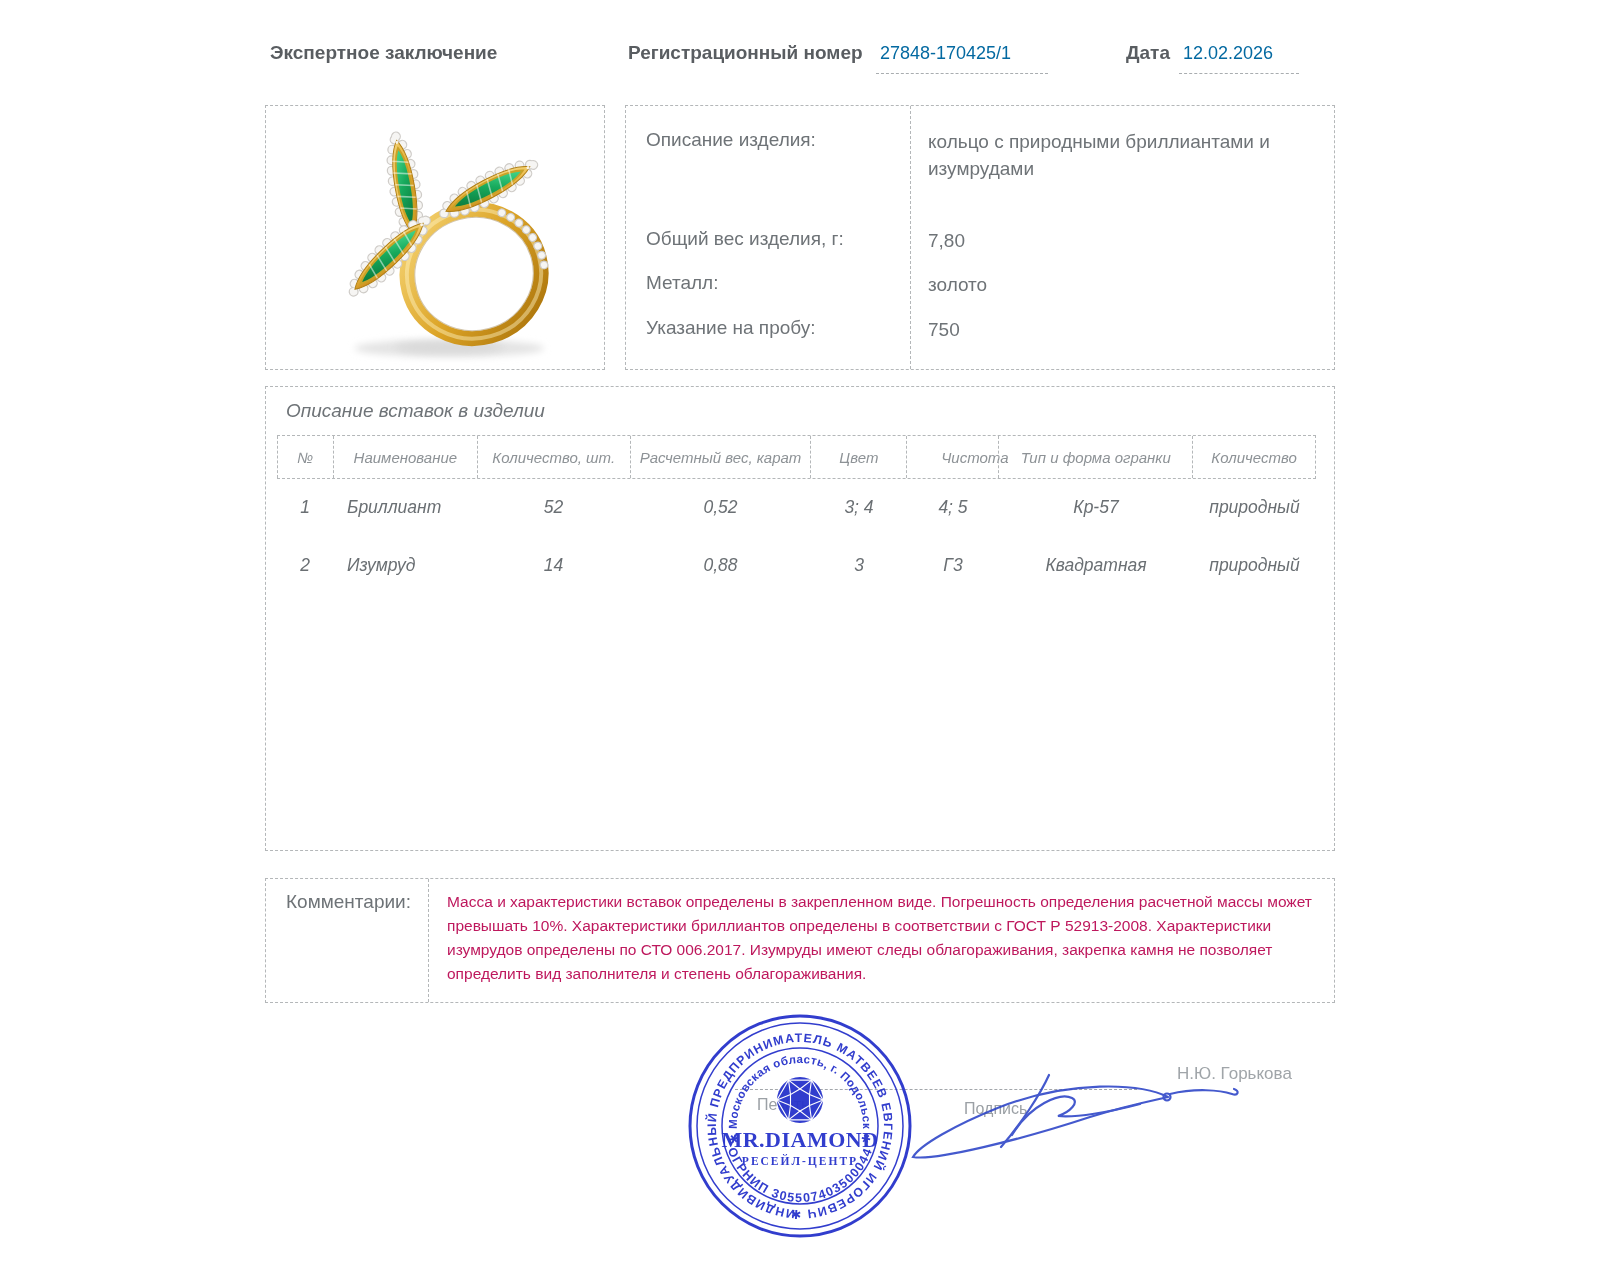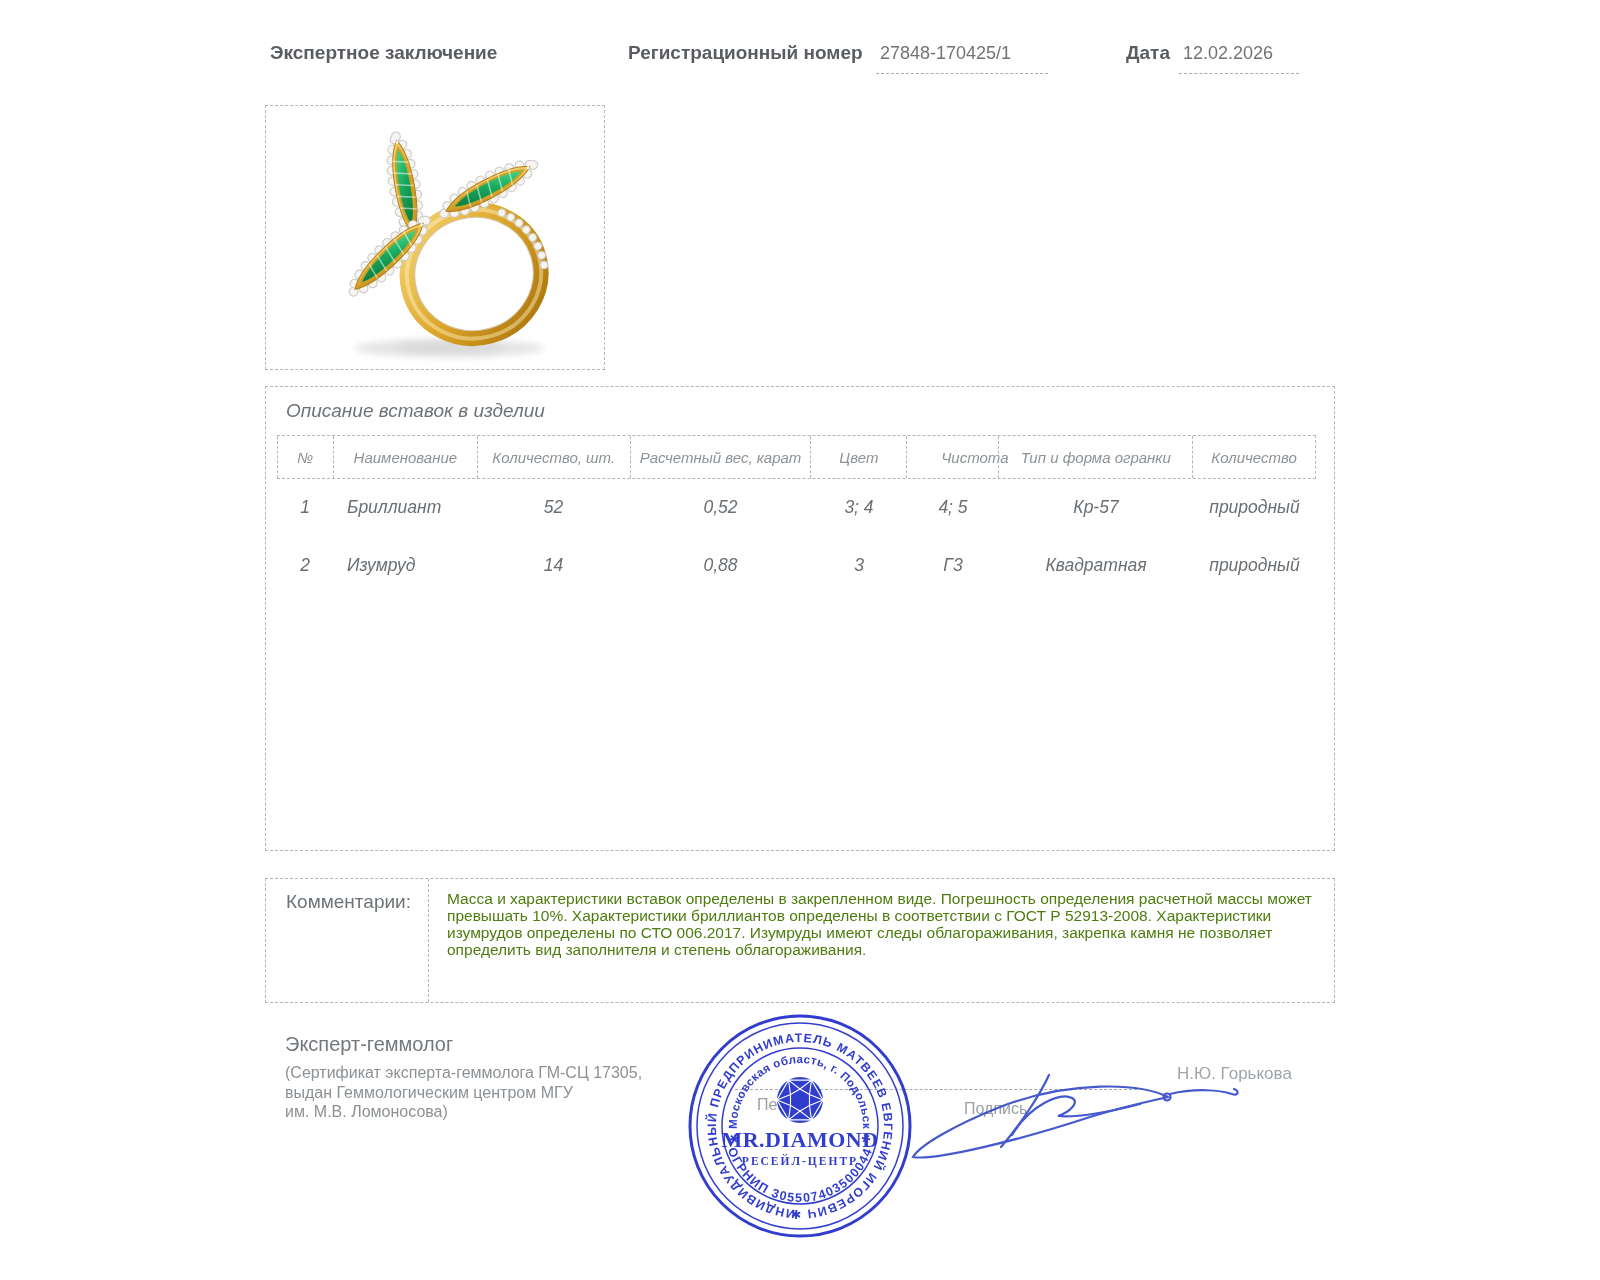--- a/index.html
+++ b/index.html
@@ -1,33 +1,33 @@
 <!DOCTYPE html>
 <html><head>
 <meta charset="utf-8">
 <style>
   html,body{margin:0;padding:0;background:#ffffff;}
   .page{position:relative;width:1600px;height:1280px;background:#fff;
         font-family:"Liberation Sans","DejaVu Sans",sans-serif;color:#6e7377;overflow:hidden;}
   .abs{position:absolute;}
   .bold-label{font-weight:bold;font-size:19px;color:#595d61;}
-  .hdr-value{font-size:18px;color:#737373;border-bottom:1.5px dashed #a9adb0;padding:0 8px 9px 4px;display:inline-block;}
+  .hdr-value{font-size:18px;color:#0369a1;border-bottom:1.5px dashed #a9adb0;padding:0 8px 9px 4px;display:inline-block;}
   .box{position:absolute;border:1.5px dashed #b4b7b9;box-sizing:border-box;background:#fff;}
   .field-label{font-size:19px;color:#6e7377;}
   .field-value{font-size:19px;color:#6e7377;line-height:27px;}
   .vdash{position:absolute;top:0;bottom:0;border-left:1.5px dashed #b4b7b9;}
   .tbl-title{font-size:19px;color:#6e7377;}
   .thead-row{position:absolute;display:flex;border-top:1.5px dashed #b4b7b9;border-bottom:1.5px dashed #b4b7b9;
              border-right:1.5px dashed #b4b7b9;box-sizing:border-box;height:44px;}
   .th{border-left:1.5px dashed #b4b7b9;box-sizing:border-box;display:flex;align-items:center;justify-content:center;
       font-size:15px;color:#8d9296;text-align:center;}
   .trow{position:absolute;display:flex;height:30px;}
   .td{box-sizing:border-box;display:flex;align-items:center;justify-content:center;font-size:17.5px;color:#6a6f73;}
   .td.left{justify-content:flex-start;padding-left:14px;}
-  .comments-text{font-size:15.5px;line-height:17px;color:#4d7c0f;}
+  .comments-text{font-size:15.5px;line-height:24px;color:#be185d;}
   .expert-title{font-size:20px;color:#73787c;margin-bottom:7px;}
   .cert-line{font-size:16px;line-height:19.5px;color:#8c9195;}
   .grey-small{font-size:16px;color:#9ba0a5;}
   .expert-name{font-size:17px;color:#a0a5a9;}
   .signline{position:absolute;border-top:1.5px dashed #a3a7ab;height:0;}
   svg text{user-select:none;}
 </style>
 </head>
 <body>
 
@@ -81,20 +81,31 @@
         <ellipse cx="210" cy="170" rx="60" ry="57" fill="none" stroke="rgba(122,82,8,0.35)" stroke-width="1"></ellipse>
       </g>
       <path d="M 238,108 A 75,70 0 0 1 281,162" fill="none" stroke="#cfccc8" stroke-width="9" stroke-dasharray="0.1 10" stroke-linecap="round"></path>
       <path d="M 238,108 A 75,70 0 0 1 281,162" fill="none" stroke="#f6f5f3" stroke-width="6.5" stroke-dasharray="0.1 10" stroke-linecap="round"></path>
       <use href="#leaf" transform="translate(140,82) rotate(-10)"></use>
       <use href="#leaf" transform="translate(224,84) rotate(62)"></use>
       <use href="#leaf" transform="translate(124,152) rotate(46)"></use>
     </svg>
   </div>
 
+  <div class="box" style="left:625px;top:105px;width:710px;height:265px;">
+    <div class="vdash" style="left:284px;"></div>
+    <div class="abs field-label" style="left:20px;top:23px;">Описание изделия:</div>
+    <div class="abs field-value" style="left:302px;top:22px;width:390px;">кольцо с природными бриллиантами и изумрудами</div>
+    <div class="abs field-label" style="left:20px;top:122px;">Общий вес изделия, г:</div>
+    <div class="abs field-value" style="left:302px;top:121px;">7,80</div>
+    <div class="abs field-label" style="left:20px;top:166px;">Металл:</div>
+    <div class="abs field-value" style="left:302px;top:165px;">золото</div>
+    <div class="abs field-label" style="left:20px;top:211px;">Указание на пробу:</div>
+    <div class="abs field-value" style="left:302px;top:210px;">750</div>
+  </div>
 
   <div class="box" style="left:265px;top:386px;width:1070px;height:465px;font-style:italic;">
     <div class="abs tbl-title" style="left:20px;top:13px;">Описание вставок в изделии</div>
     <div class="thead-row" style="left:11px;top:48px;width:1039px;">
       <div class="th" style="width:56px;">№</div>
       <div class="th" style="width:144px;">Наименование</div>
       <div class="th" style="width:153px;">Количество, шт.</div>
       <div class="th" style="width:181px;">Расчетный вес, карат</div>
       <div class="th" style="width:96px;">Цвет</div>
       <div class="th" style="width:92px;padding-left:44px;">Чистота</div>
@@ -122,26 +133,20 @@
       <div class="td" style="width:123px;">природный</div>
     </div>
   </div>
 
   <div class="box" style="left:265px;top:878px;width:1070px;height:125px;">
     <div class="vdash" style="left:162px;"></div>
     <div class="abs field-label" style="left:20px;top:12px;">Комментарии:</div>
     <div class="abs comments-text" style="left:181px;top:11px;width:878px;">Масса и характеристики вставок определены в закрепленном виде. Погрешность определения расчетной массы может превышать 10%. Характеристики бриллиантов определены в соответствии с ГОСТ Р 52913-2008. Характеристики изумрудов определены по СТО 006.2017. Изумруды имеют следы облагораживания, закрепка камня не позволяет определить вид заполнителя и степень облагораживания.</div>
   </div>
 
-  <div class="abs" style="left:285px;top:1033px;">
-    <div class="expert-title">Эксперт-геммолог</div>
-    <div class="cert-line">(Сертификат эксперта-геммолога ГМ-СЦ 17305,</div>
-    <div class="cert-line">выдан Геммологическим центром МГУ</div>
-    <div class="cert-line">им. М.В. Ломоносова)</div>
-  </div>
 
   <div class="signline" style="left:735px;top:1089px;width:402px;"></div>
   <div class="abs grey-small" style="left:757px;top:1096px;">Печать</div>
   <div class="abs grey-small" style="left:964px;top:1100px;">Подпись</div>
   <div class="abs expert-name" style="left:1177px;top:1064px;">Н.Ю. Горькова</div>
 
   <svg class="abs" style="left:680px;top:1006px;" width="240" height="240" viewBox="0 0 240 240">
     <g stroke="#2733cb" fill="none" opacity="0.95">
       <circle cx="120" cy="120" r="110" stroke-width="3"></circle>
       <circle cx="120" cy="120" r="103" stroke-width="1.5"></circle>

